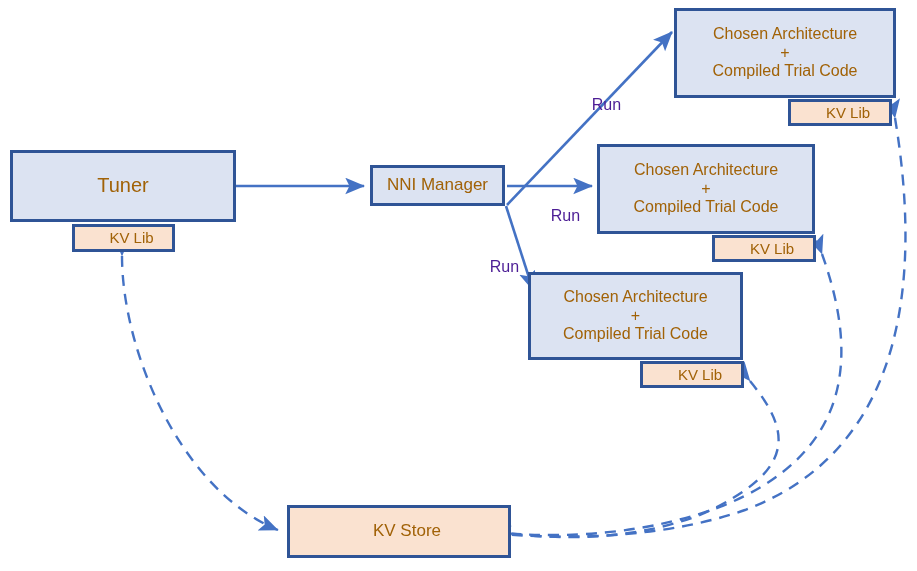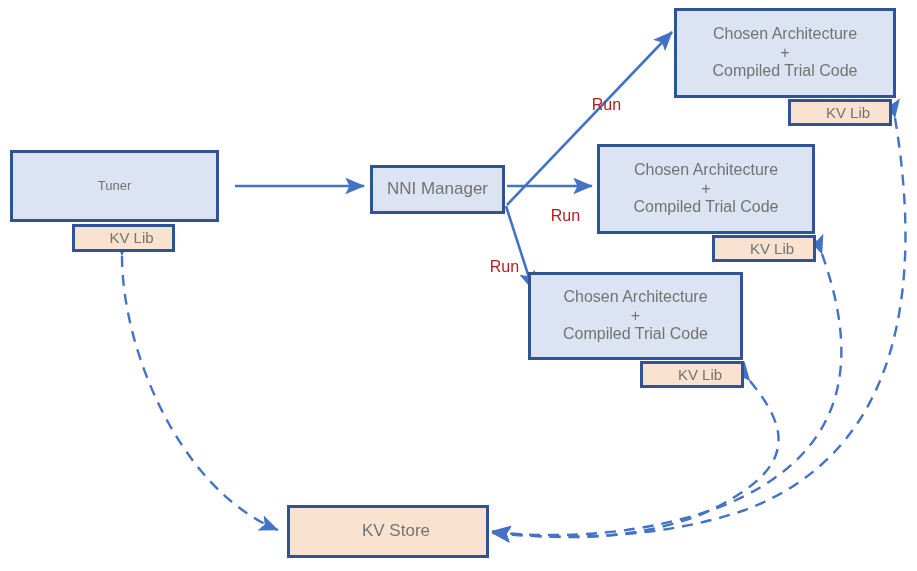--- a/index.html
+++ b/index.html
@@ -4,25 +4,25 @@
 <style>
   html,body{margin:0;padding:0;background:#ffffff;}
   body{width:917px;height:571px;overflow:hidden;
        font-family:"Liberation Sans",sans-serif;}
   #stage{position:relative;width:917px;height:571px;background:#ffffff;}
   svg.layer{position:absolute;left:0;top:0;width:917px;height:571px;
             pointer-events:none;}
   .node{position:absolute;box-sizing:border-box;
         border:3px solid #2f5496;
         display:flex;align-items:center;justify-content:center;
-        text-align:center;color:#737373;line-height:1.18;}
+        text-align:center;color:#a16207;line-height:1.18;}
   .blue{background:#dce3f2;}
   .peach{background:#fae2d0;padding-left:16px;}
   .node .txt{display:block;width:100%;padding:0 4px;}
-  .lbl{position:absolute;color:#b91c1c;text-align:center;white-space:pre;
+  .lbl{position:absolute;color:#4c1d95;text-align:center;white-space:pre;
        line-height:1.15;}
 </style>
 </head>
 <body>
 
 <div id="stage">
 
   <svg class="layer" viewBox="0 0 917 571">
     <defs>
       <marker id="ah" markerWidth="9" markerHeight="9" refX="7.2" refY="3.2" orient="auto" markerUnits="strokeWidth">
@@ -43,29 +43,29 @@
 
     <path d="M 122,256 C 122,350 180,490 278,530" fill="none" stroke="#4472c4" stroke-width="2.4" stroke-dasharray="11,8" marker-start="url(#ahd)" marker-end="url(#ahd)"></path>
 
     <path d="M 750,381 C 790,430 800,470 700,515 C 620,545 540,538 492,531" fill="none" stroke="#4472c4" stroke-width="2.4" stroke-dasharray="11,8" marker-start="url(#ahd)" marker-end="url(#ahd)"></path>
 
     <path d="M 822,254 C 860,360 850,455 720,507 C 630,540 540,537 492,532" fill="none" stroke="#4472c4" stroke-width="2.4" stroke-dasharray="11,8" marker-start="url(#ahd)" marker-end="url(#ahd)"></path>
 
     <path d="M 895,118 C 922,280 905,450 745,510 C 650,543 540,538 492,533" fill="none" stroke="#4472c4" stroke-width="2.4" stroke-dasharray="11,8" marker-start="url(#ahd)" marker-end="url(#ahd)"></path>
   </svg>
 
-  <div class="node blue" style="left:10px;top:150px;width:209px;height:72px;font-size:13px;">
+  <div class="node blue" style="left:10px;top:150px;width:226px;height:72px;font-size:20px;">
     <span class="txt"><span>Tuner</span><br></span>
   </div>
 
   <div class="node peach" style="left:72px;top:224px;width:103px;height:28px;font-size:15px;">
     <span class="txt">KV Lib</span>
   </div>
 
-  <div class="node blue" style="left:370px;top:165px;width:135px;height:49px;font-size:17px;">
+  <div class="node blue" style="left:370px;top:165px;width:135px;height:41px;font-size:17px;">
     <span class="txt">NNI Manager</span>
   </div>
 
   <div class="node blue" style="left:674px;top:8px;width:222px;height:90px;font-size:16px;">
     <span class="txt"><span>Chosen Architecture</span><br><span>+</span><br><span>Compiled Trial Code</span></span>
   </div>
   <div class="node peach" style="left:788px;top:99px;width:104px;height:27px;font-size:15px;">
     <span class="txt">KV Lib</span>
   </div>
 
@@ -76,21 +76,21 @@
     <span class="txt">KV Lib</span>
   </div>
 
   <div class="node blue" style="left:528px;top:272px;width:215px;height:88px;font-size:16px;">
     <span class="txt"><span>Chosen Architecture</span><br><span>+</span><br><span>Compiled Trial Code</span></span>
   </div>
   <div class="node peach" style="left:640px;top:361px;width:104px;height:27px;font-size:15px;">
     <span class="txt">KV Lib</span>
   </div>
 
-  <div class="node peach" style="left:287px;top:505px;width:202px;height:53px;font-size:17px;">
+  <div class="node peach" style="left:287px;top:505px;width:224px;height:53px;font-size:17px;">
     <span class="txt">KV Store</span>
   </div>
 
 
   <div class="lbl" style="left:574px;top:78px;width:46px;font-size:16px;">
     <span>Run</span>
   </div>
 
   <div class="lbl" style="left:533px;top:189px;width:46px;font-size:16px;">
     <span>Run</span>

